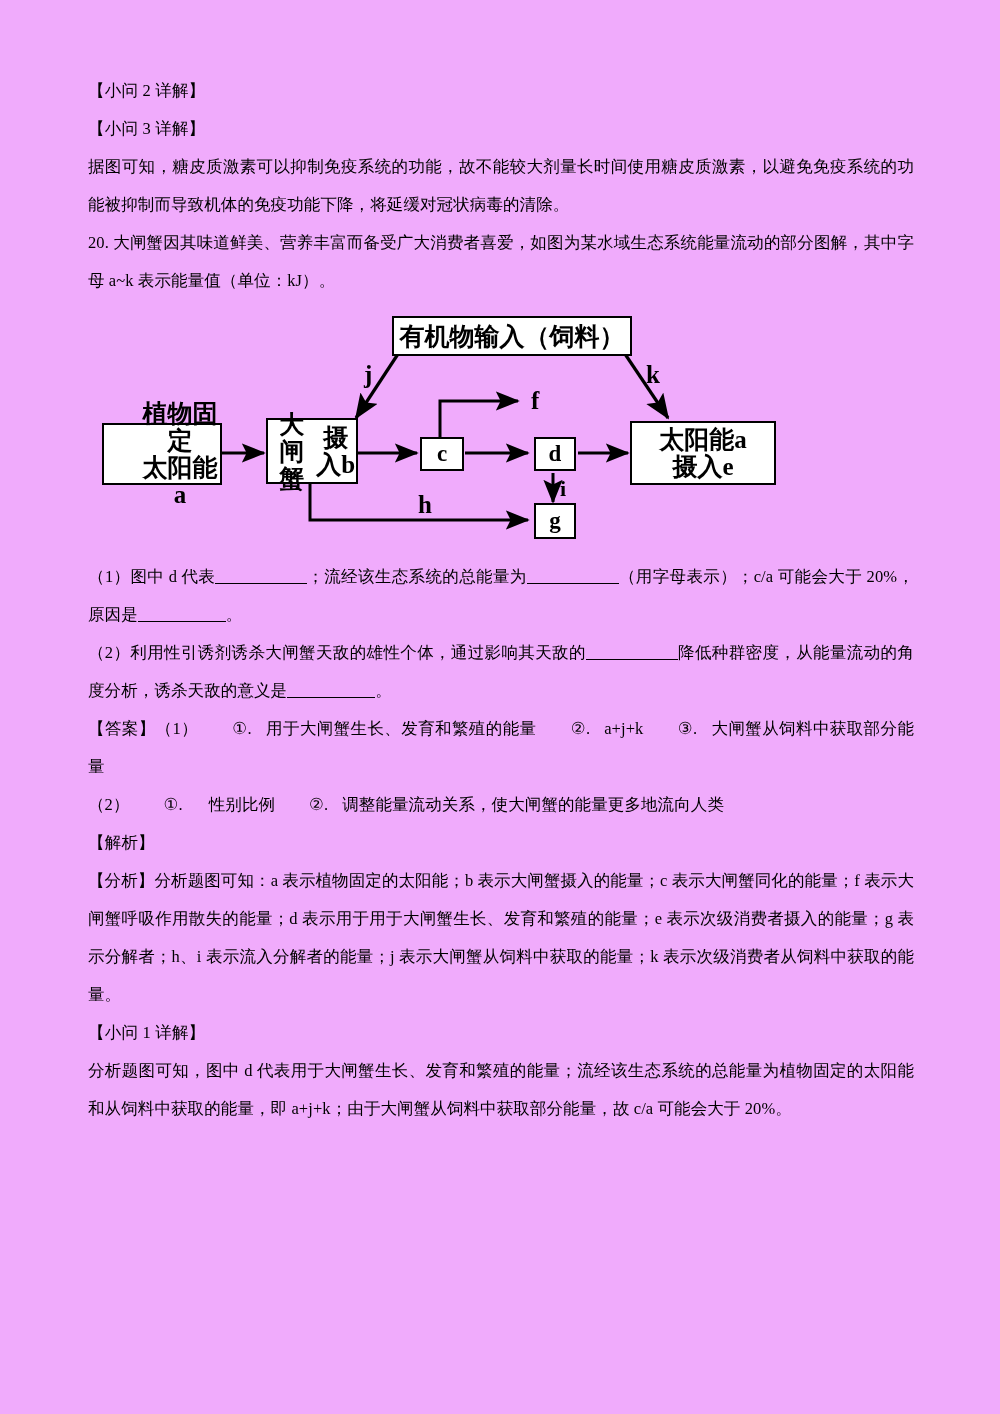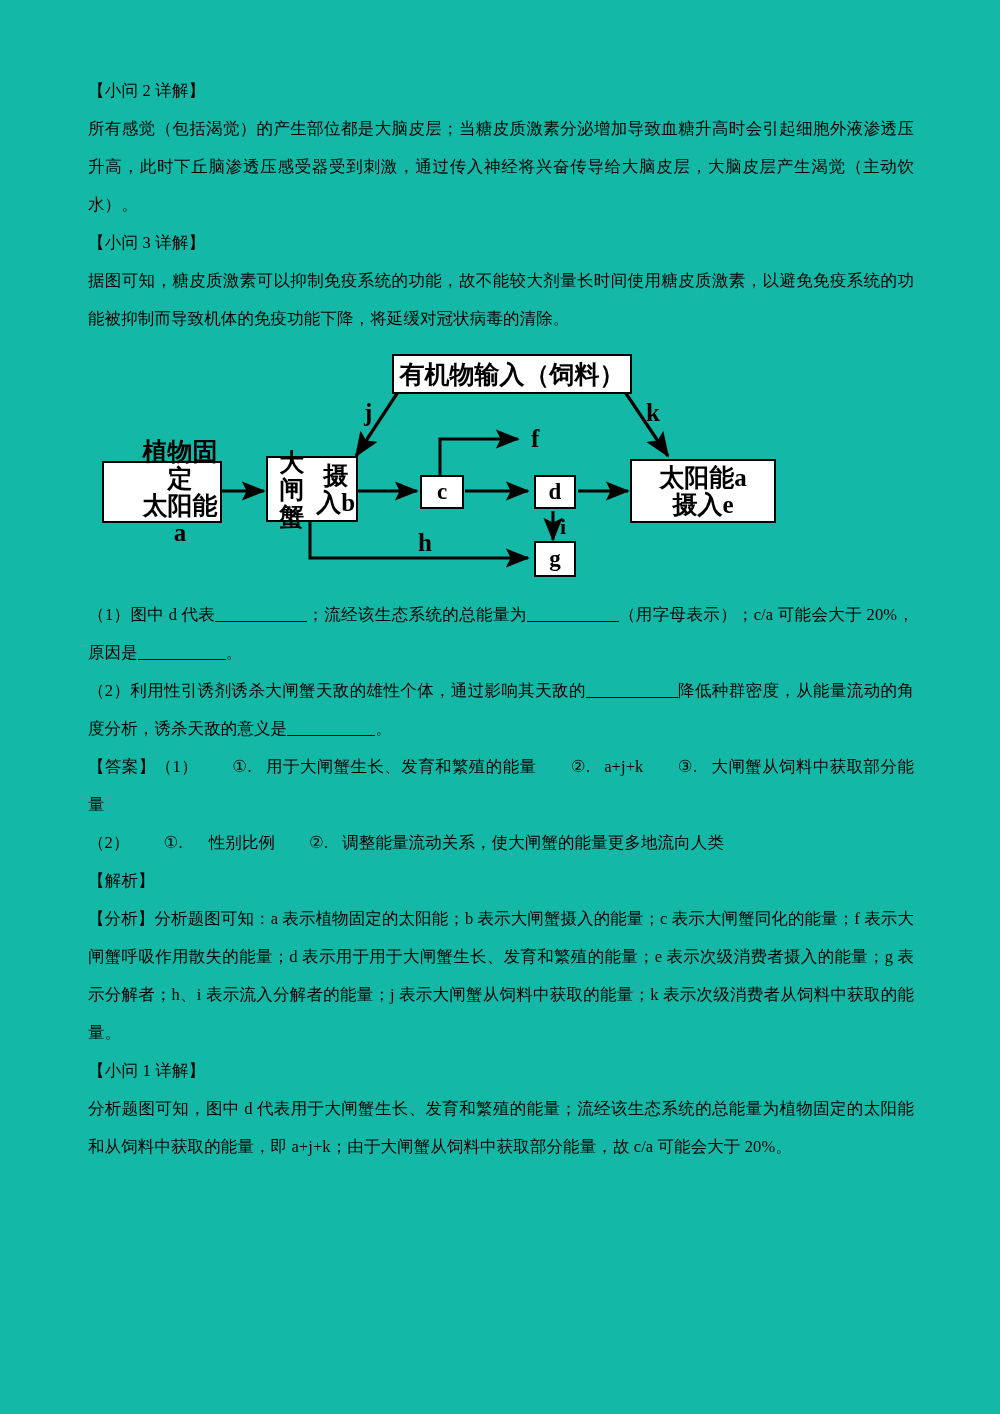--- a/index.html
+++ b/index.html
@@ -15,21 +15,21 @@
     font-family: "Liberation Serif", "DejaVu Serif", serif;
     color: #000000;
     overflow: hidden;
   }
   .page {
     position: absolute;
     left: 0;
     top: 0;
     width: 1000px;
     height: 1414px;
-    background: #14b8a6;
+    background: #f0abfc;
   }
   .content {
     position: absolute;
     left: 88px;
     top: 72px;
     width: 826px;
   }
   .para {
     font-size: 16.5px;
     line-height: 38px;
@@ -96,25 +96,25 @@
     overflow: visible;
   }
 </style>
 </head>
 <body>
 
 <div class="page">
   <div class="content">
 
     <p class="para head">【小问 2 详解】</p>
-    <p class="para">所有感觉（包括渴觉）的产生部位都是大脑皮层；当糖皮质激素分泌增加导致血糖升高时会引起细胞外液渗透压升高，此时下丘脑渗透压感受器受到刺激，通过传入神经将兴奋传导给大脑皮层，大脑皮层产生渴觉（主动饮水）。</p>
 
     <p class="para head">【小问 3 详解】</p>
     <p class="para">据图可知，糖皮质激素可以抑制免疫系统的功能，故不能较大剂量长时间使用糖皮质激素，以避免免疫系统的功能被抑制而导致机体的免疫功能下降，将延缓对冠状病毒的清除。</p>
 
+    <p class="para">20. 大闸蟹因其味道鲜美、营养丰富而备受广大消费者喜爱，如图为某水域生态系统能量流动的部分图解，其中字母 a~k 表示能量值（单位：kJ）。</p>
 
     <div class="diagram-wrap">
 
       <svg class="diagram-svg" viewBox="0 0 826 250">
         <defs>
           <marker id="ah" markerWidth="9" markerHeight="9" refX="7.4" refY="3.2" orient="auto" markerUnits="strokeWidth">
             <path d="M0,0 L8,3.2 L0,6.4 L1.6,3.2 Z" fill="#000"></path>
           </marker>
         </defs>
 

